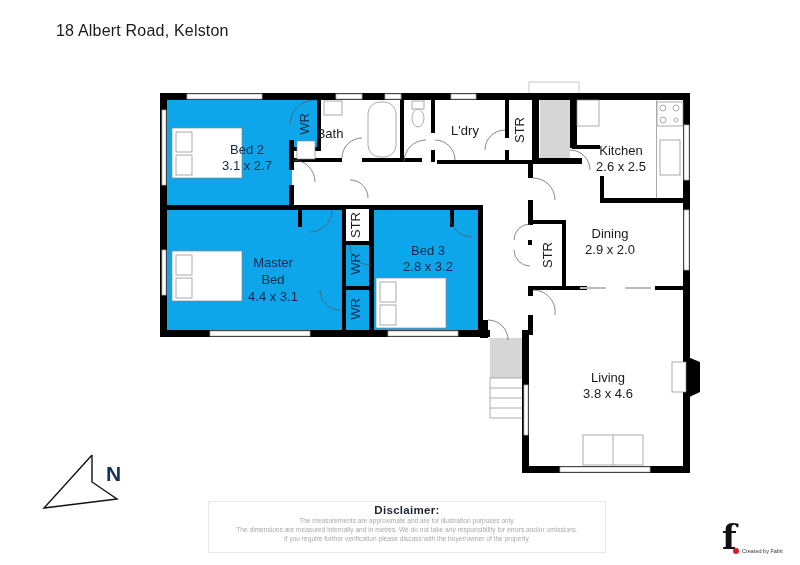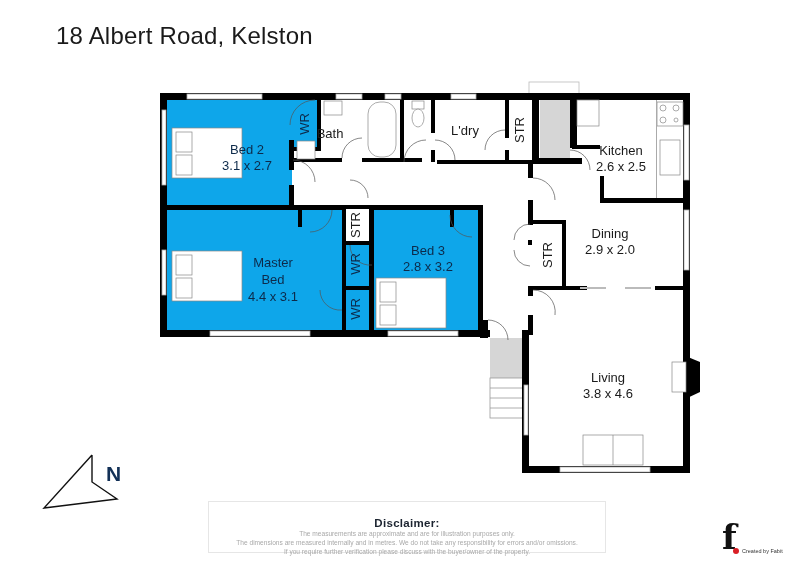--- a/index.html
+++ b/index.html
@@ -1,22 +1,22 @@
 <!DOCTYPE html>
 <html><head>
 <meta charset="utf-8">
 <style>
   html, body { margin: 0; padding: 0; background: #ffffff; }
   body { width: 800px; height: 565px; position: relative; overflow: hidden; font-family: "Liberation Sans", sans-serif; }
-  .title { position: absolute; left: 56px; top: 22px; font-size: 24px; color: #1a1a1a; letter-spacing: 0.2px; }
+  .title { position: absolute; left: 56px; top: 22px; font-size: 16px; color: #1a1a1a; letter-spacing: 0.2px; }
   svg.plan { position: absolute; left: 0; top: 0; }
   .rlabel { font-family: "Liberation Sans", sans-serif; fill: #1a1a1a; font-size: 13px; text-anchor: middle; }
   .rlabel.blue { fill: #0d2a4a; }
   .disc { position: absolute; left: 208px; top: 501px; width: 396px; height: 50px; border: 1px solid #e6e6e6; text-align: center; }
-  .disc .h { font-size: 11.5px; font-weight: bold; color: #1c2430; margin-top: 15px; letter-spacing: 0.3px; }
+  .disc .h { font-size: 11.5px; font-weight: bold; color: #1c2430; margin-top: 2px; letter-spacing: 0.3px; }
   .disc .l { font-size: 6.6px; color: #a9a9a9; line-height: 9px; white-space: nowrap; }
   .compass-n { position: absolute; left: 106px; top: 462px; font-size: 21px; font-weight: bold; color: #123056; }
   .brand { position: absolute; left: 720px; top: 520px; width: 80px; height: 40px; }
   .brand .f { position: absolute; left: 2px; top: 0; font-family: "DejaVu Serif", serif; font-size: 34px; font-weight: bold; color: #111; line-height: 34px; }
   .brand .dot { position: absolute; left: 13px; top: 28px; width: 6px; height: 6px; border-radius: 50%; background: #d91f26; }
   .brand .txt { position: absolute; left: 22px; top: 28px; font-size: 5.5px; color: #333; white-space: nowrap; }
 </style>
 </head>
 <body>
 

